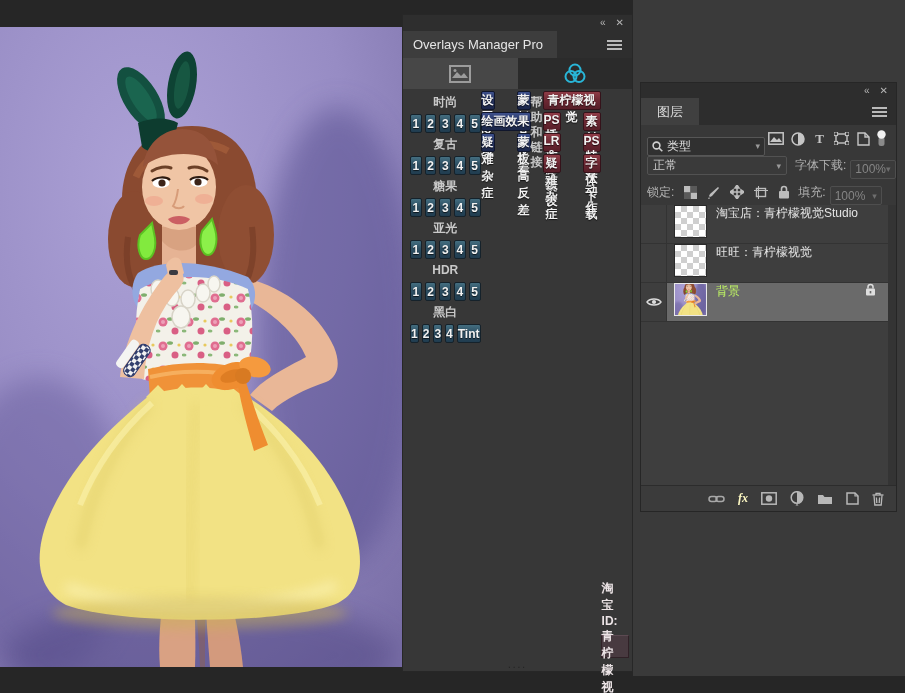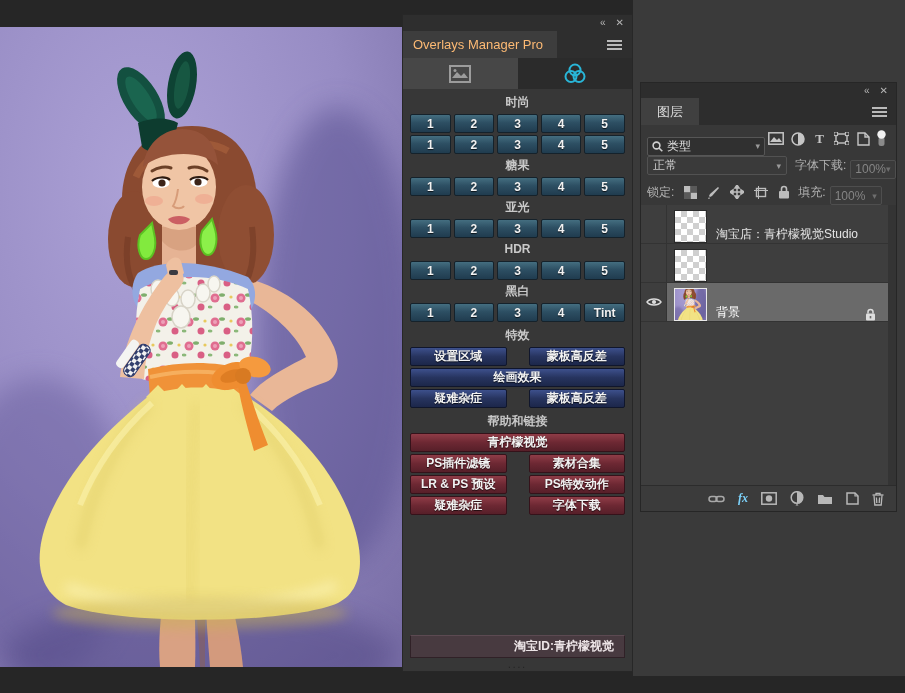--- a/index.html
+++ b/index.html
@@ -12,27 +12,27 @@
   
   .photo-wrap { position:absolute; left:0; top:27px; width:402px; height:640px; background:#978cc4; }
   .photo-wrap svg { display:block; }
 
   
   .omp { position:absolute; left:402px; top:14px; width:231px; height:658px;
          background:#373737; border:1px solid #272727; display:flex; flex-direction:column; }
   .omp-titlebar { height:16px; background:#2e2e2e; display:flex; justify-content:flex-end; align-items:center; gap:10px; padding-right:8px; }
   .tb-ico { color:#b5b5b5; font-size:10px; line-height:10px; cursor:pointer; }
   .omp-header { height:27px; background:#2e2e2e; display:flex; align-items:stretch; }
-  .omp-title-tab { background:#3d3d3d; color:#fdba74; font-size:13px; display:flex; align-items:center; padding:0 14px 0 10px; }
+  .omp-title-tab { background:#3d3d3d; color:#e5e5e5; font-size:13px; display:flex; align-items:center; padding:0 14px 0 10px; }
   .omp-menu { margin-left:auto; display:flex; align-items:center; padding-right:10px; }
   .bars { display:inline-block; width:15px; height:2px; background:#b9b9b9; box-shadow:0 4px 0 #b9b9b9, 0 8px 0 #b9b9b9; margin-top:-8px; }
   .omp-tabs { height:31px; display:flex; }
   .omp-tab { flex:1; background:#474747; display:flex; align-items:center; justify-content:center; cursor:pointer; }
   .omp-tab.active { background:#2b2b2b; }
-  .omp-body { flex:1; display:flex; flex-direction:column; padding:2px 7px 0; }
+  .omp-body { flex:1; display:flex; padding:2px 7px 0; }
   .sec-label { font-size:12px; font-weight:bold; color:#c9c9c9; text-align:center; height:15px; line-height:15px; margin:4px 0 4px; }
   .btn-row { display:flex; gap:3px; margin-bottom:2px; }
   .fx-rows .btn-row { gap:22px; }
   .px-btn { flex:1; height:19px; color:#f2f2f2; font-size:12px; font-weight:bold;
             text-shadow:0 1px 1px rgba(0,0,0,.7); border-radius:2px; cursor:pointer;
             font-family:"Liberation Sans", sans-serif; }
   .px-btn.teal { background:linear-gradient(180deg,#446e80 0%,#2d4f63 45%,#203c4f 100%); border:1px solid #15222b; }
   .px-btn.navy { background:linear-gradient(180deg,#3d508c 0%,#27345f 50%,#1c274a 100%); border:1px solid #10162c; }
   .px-btn.red  { background:linear-gradient(180deg,#8f3c47 0%,#6d2833 50%,#571f29 100%); border:1px solid #35121a; }
   .omp-footer { margin-top:auto; height:23px; background:#483a40; border:1px solid #302127; border-top-color:#5c4a52;
@@ -56,37 +56,37 @@
   .lp-select { height:19px; flex:0 0 140px; background:#3a3a3a; border:1px solid #525252; border-radius:2px;
                display:flex; align-items:center; padding:0 5px; color:#c8c8c8; font-size:12px; cursor:pointer; }
   .lp-select .chev { margin-left:auto; }
   .lp-label { color:#b2b2b2; font-size:12px; margin-left:8px; white-space:nowrap; }
   .lp-valbox { height:19px; width:52px; margin-left:4px; background:#3a3a3a; border:1px solid #4e4e4e; border-radius:2px;
                display:flex; align-items:center; padding:0 4px; color:#858585; font-size:12px; cursor:pointer;margin-top:7px; }
   .lp-valbox .chev { margin-left:auto; color:#6e6e6e; }
   .lock-ico { margin-left:10px; display:flex; align-items:center; cursor:pointer; }
   .lp-list { flex:1; position:relative; background:#3e3e3e; overflow:hidden; }
   .lp-list::after { content:""; position:absolute; right:0; top:0; width:8px; height:100%; background:#343434; }
-  .lp-row { height:39px; display:flex; align-items:flex-end; border-bottom:1px solid #333; background:#3e3e3e;
+  .lp-row { height:39px; display:flex; align-items:flex-start; border-bottom:1px solid #333; background:#3e3e3e;
             margin-right:8px; cursor:pointer; }
   .lp-row.selected { background:#6a6a6a; }
   .eye-cell { width:26px; height:100%; border-right:1px solid #333; display:flex; align-items:center; justify-content:center; background:#3e3e3e; cursor:pointer; }
   .thumb { width:33px; height:33px; margin:0 9px 0 7px; border:1px solid #2a2a2a; flex:0 0 auto; overflow:hidden; }
   .thumb.checker { background-color:#fff;
       background-image:linear-gradient(45deg,#cfcfcf 25%,transparent 25%,transparent 75%,#cfcfcf 75%),
                        linear-gradient(45deg,#cfcfcf 25%,transparent 25%,transparent 75%,#cfcfcf 75%);
       background-size:12px 12px; background-position:0 0,6px 6px; }
   .thumb.photo { outline:1px solid #e9e9e9; outline-offset:-1px; }
   .lname { flex:1; color:#e4e4e4; font-size:12px; white-space:nowrap; overflow:hidden; }
-  .lp-row.selected .lname { color:#ffffff; }
+  .lp-row.selected .lname { color:#bef264; }
   .llock { margin-right:12px; display:flex; }
   .lp-bottom { height:26px; background:#3b3b3b; border-top:1px solid #2c2c2c;
                display:flex; align-items:center; justify-content:flex-end; gap:13px; padding-right:12px; }
   .bico { display:flex; align-items:center; cursor:pointer; }
-  .fx-text { color:#7dd3fc; font-size:12px; font-style:italic; font-weight:bold; font-family:"Liberation Serif", serif; }
+  .fx-text { color:#fef9c3; font-size:12px; font-style:italic; font-weight:bold; font-family:"Liberation Serif", serif; }
 </style>
 </head>
 <body>
 
 <svg width="0" height="0" style="position:absolute">
   <defs>
     <symbol id="photo-art" viewBox="0 0 402 640" preserveAspectRatio="xMidYMid slice">
       <defs>
         <radialGradient id="bgG" cx="35%" cy="25%" r="95%">
           <stop offset="0" stop-color="#aca1d6"></stop>
@@ -230,20 +230,21 @@
   <div class="omp-body">
     <div id="filter-sections">
         <div class="sec-label">时尚</div>
         <div class="btn-row">
           <button class="px-btn teal">1</button>
           <button class="px-btn teal">2</button>
           <button class="px-btn teal">3</button>
           <button class="px-btn teal">4</button>
           <button class="px-btn teal">5</button>
         </div>
+        <div class="sec-label">复古</div>
         <div class="btn-row">
           <button class="px-btn teal">1</button>
           <button class="px-btn teal">2</button>
           <button class="px-btn teal">3</button>
           <button class="px-btn teal">4</button>
           <button class="px-btn teal">5</button>
         </div>
         <div class="sec-label">糖果</div>
         <div class="btn-row">
           <button class="px-btn teal">1</button>
@@ -270,21 +271,20 @@
         </div>
         <div class="sec-label">黑白</div>
         <div class="btn-row">
           <button class="px-btn teal">1</button>
           <button class="px-btn teal">2</button>
           <button class="px-btn teal">3</button>
           <button class="px-btn teal">4</button>
           <button class="px-btn teal">Tint</button>
         </div>
       </div>
-    <div class="sec-label">特效</div>
     <div class="fx-rows" id="effects-rows">
         <div class="btn-row">
           <button class="px-btn navy">设置区域</button>
           <button class="px-btn navy">蒙板高反差</button>
         </div>
         <div class="btn-row">
           <button class="px-btn navy">绘画效果</button>
         </div>
         <div class="btn-row">
           <button class="px-btn navy">疑难杂症</button>
@@ -437,20 +437,21 @@
 
   <div class="lp-list" id="layers-list">
       <div class="lp-row">
         <div class="eye-cell"></div>
         <div class="thumb checker"></div>
         <span class="lname">淘宝店：青柠檬视觉Studio</span>
       </div>
       <div class="lp-row">
         <div class="eye-cell"></div>
         <div class="thumb checker"></div>
+        <span class="lname">旺旺：青柠檬视觉</span>
       </div>
       <div class="lp-row selected">
         <div class="eye-cell">
           <svg width="16" height="10" viewBox="0 0 16 10">
             <path d="M1,5 C4,1 12,1 15,5 C12,9 4,9 1,5 Z" fill="none" stroke="#dcdcdc" stroke-width="1.4"></path>
             <circle cx="8" cy="5" r="2.1" fill="#dcdcdc"></circle>
           </svg>
         </div>
         <div class="thumb photo"><svg width="31" height="31" viewBox="0 0 31 31">
             <use href="#photo-art" width="31" height="31"></use>

